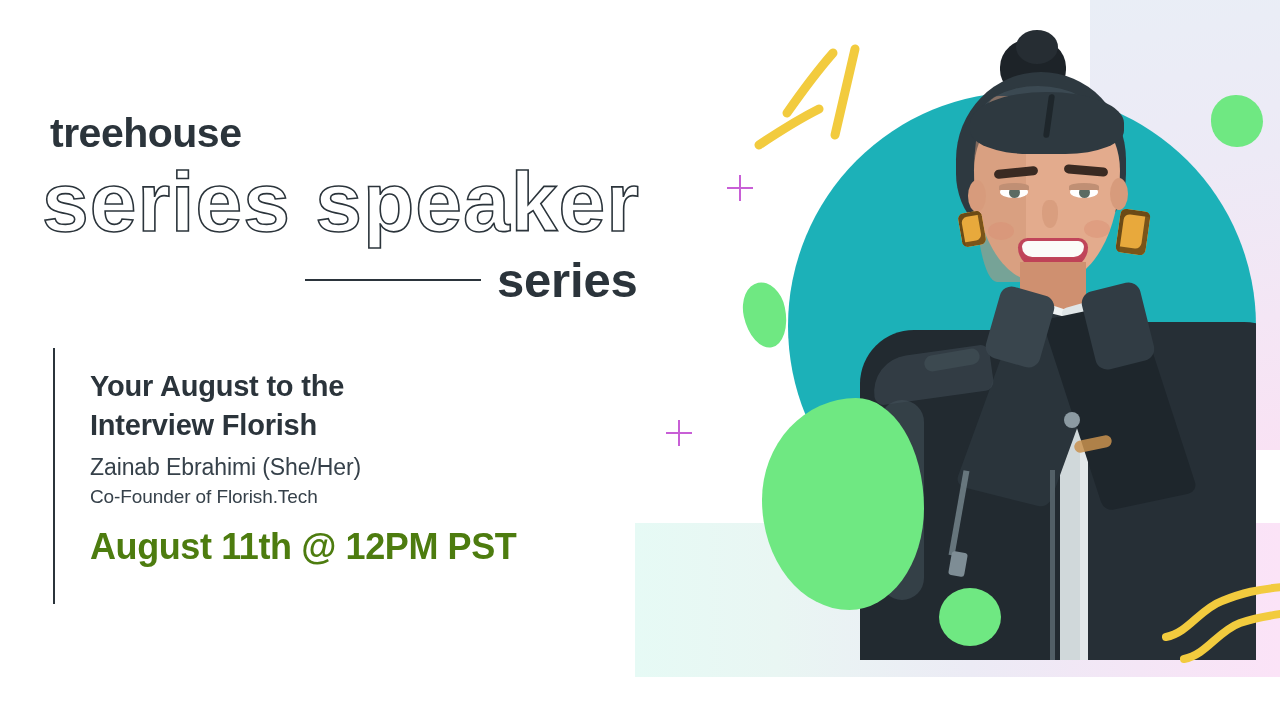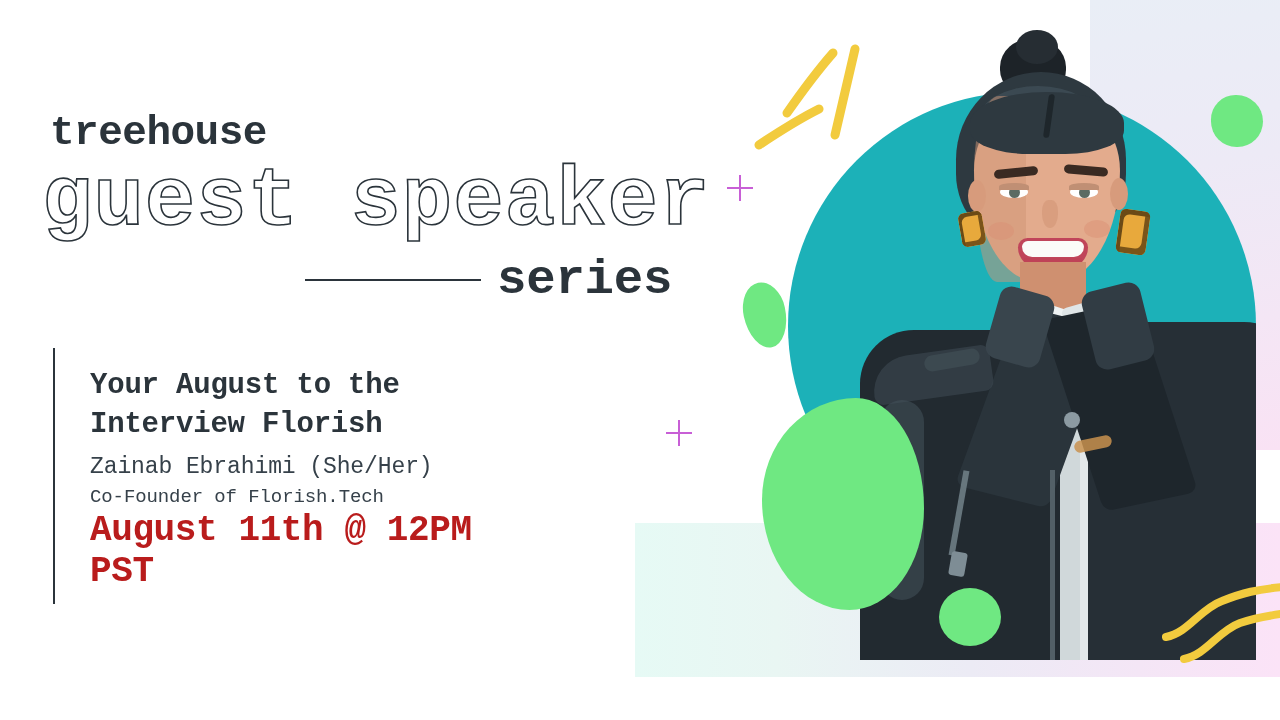--- a/index.html
+++ b/index.html
@@ -6,21 +6,21 @@
     margin: 0;
     padding: 0;
     background: #ffffff;
   }
   #stage {
     position: relative;
     width: 1280px;
     height: 677px;
     overflow: hidden;
     background: #ffffff;
-    font-family: Liberation Mono, monospace;
+    font-family: Liberation Sans, sans-serif;
     color: #2b343b;
   }
 
   
   .panel-top-right {
     position: absolute;
     left: 1090px; top: 0;
     width: 190px; height: 450px;
     background: linear-gradient(170deg, #e9eef6 0%, #edeaf6 38%, #f4e6f5 72%, #f9e2f4 100%);
   }
@@ -405,23 +405,24 @@
     letter-spacing: -0.1px;
   }
   .speaker-role {
     font-size: 19px;
     font-weight: 400;
     line-height: 1.37;
     color: #36414a;
     letter-spacing: -0.1px;
   }
   .event-when {
+    margin-top: 16px;
     font-size: 36px;
     font-weight: 700;
-    color: #b91c1c;
+    color: #4d7c0f;
     letter-spacing: -0.4px;
   }
 </style>
 </head>
 <body>
 
 <div id="stage">
 
   <div class="panel-top-right"></div>
   <div class="panel-bottom"></div>
@@ -490,21 +491,21 @@
 
   <svg class="squiggles" viewBox="0 0 130 90">
     <path d="M6 62 C28 58, 40 34, 62 26 C82 18, 98 14, 124 12" stroke="#f2cb3e" stroke-width="8" stroke-linecap="round" fill="none"></path>
     <path d="M24 84 C46 80, 58 56, 80 48 C98 42, 112 40, 128 38" stroke="#f2cb3e" stroke-width="8" stroke-linecap="round" fill="none"></path>
   </svg>
 
   <div class="plus plus-1"></div>
   <div class="plus plus-2"></div>
 
   <div class="brandmark">treehouse</div>
-  <div class="headline-outline">guest speaker</div>
+  <div class="headline-outline">series speaker</div>
   <div class="series-row">
     <div class="series-rule"></div>
     <div class="series-word">series</div>
   </div>
 
   <div class="detail-rule"></div>
   <div class="detail-block">
     <div class="talk-title">Your August to the</div>
     <div class="talk-title">Interview Florish</div>
     <div class="speaker-name">Zainab Ebrahimi (She/Her)</div>

